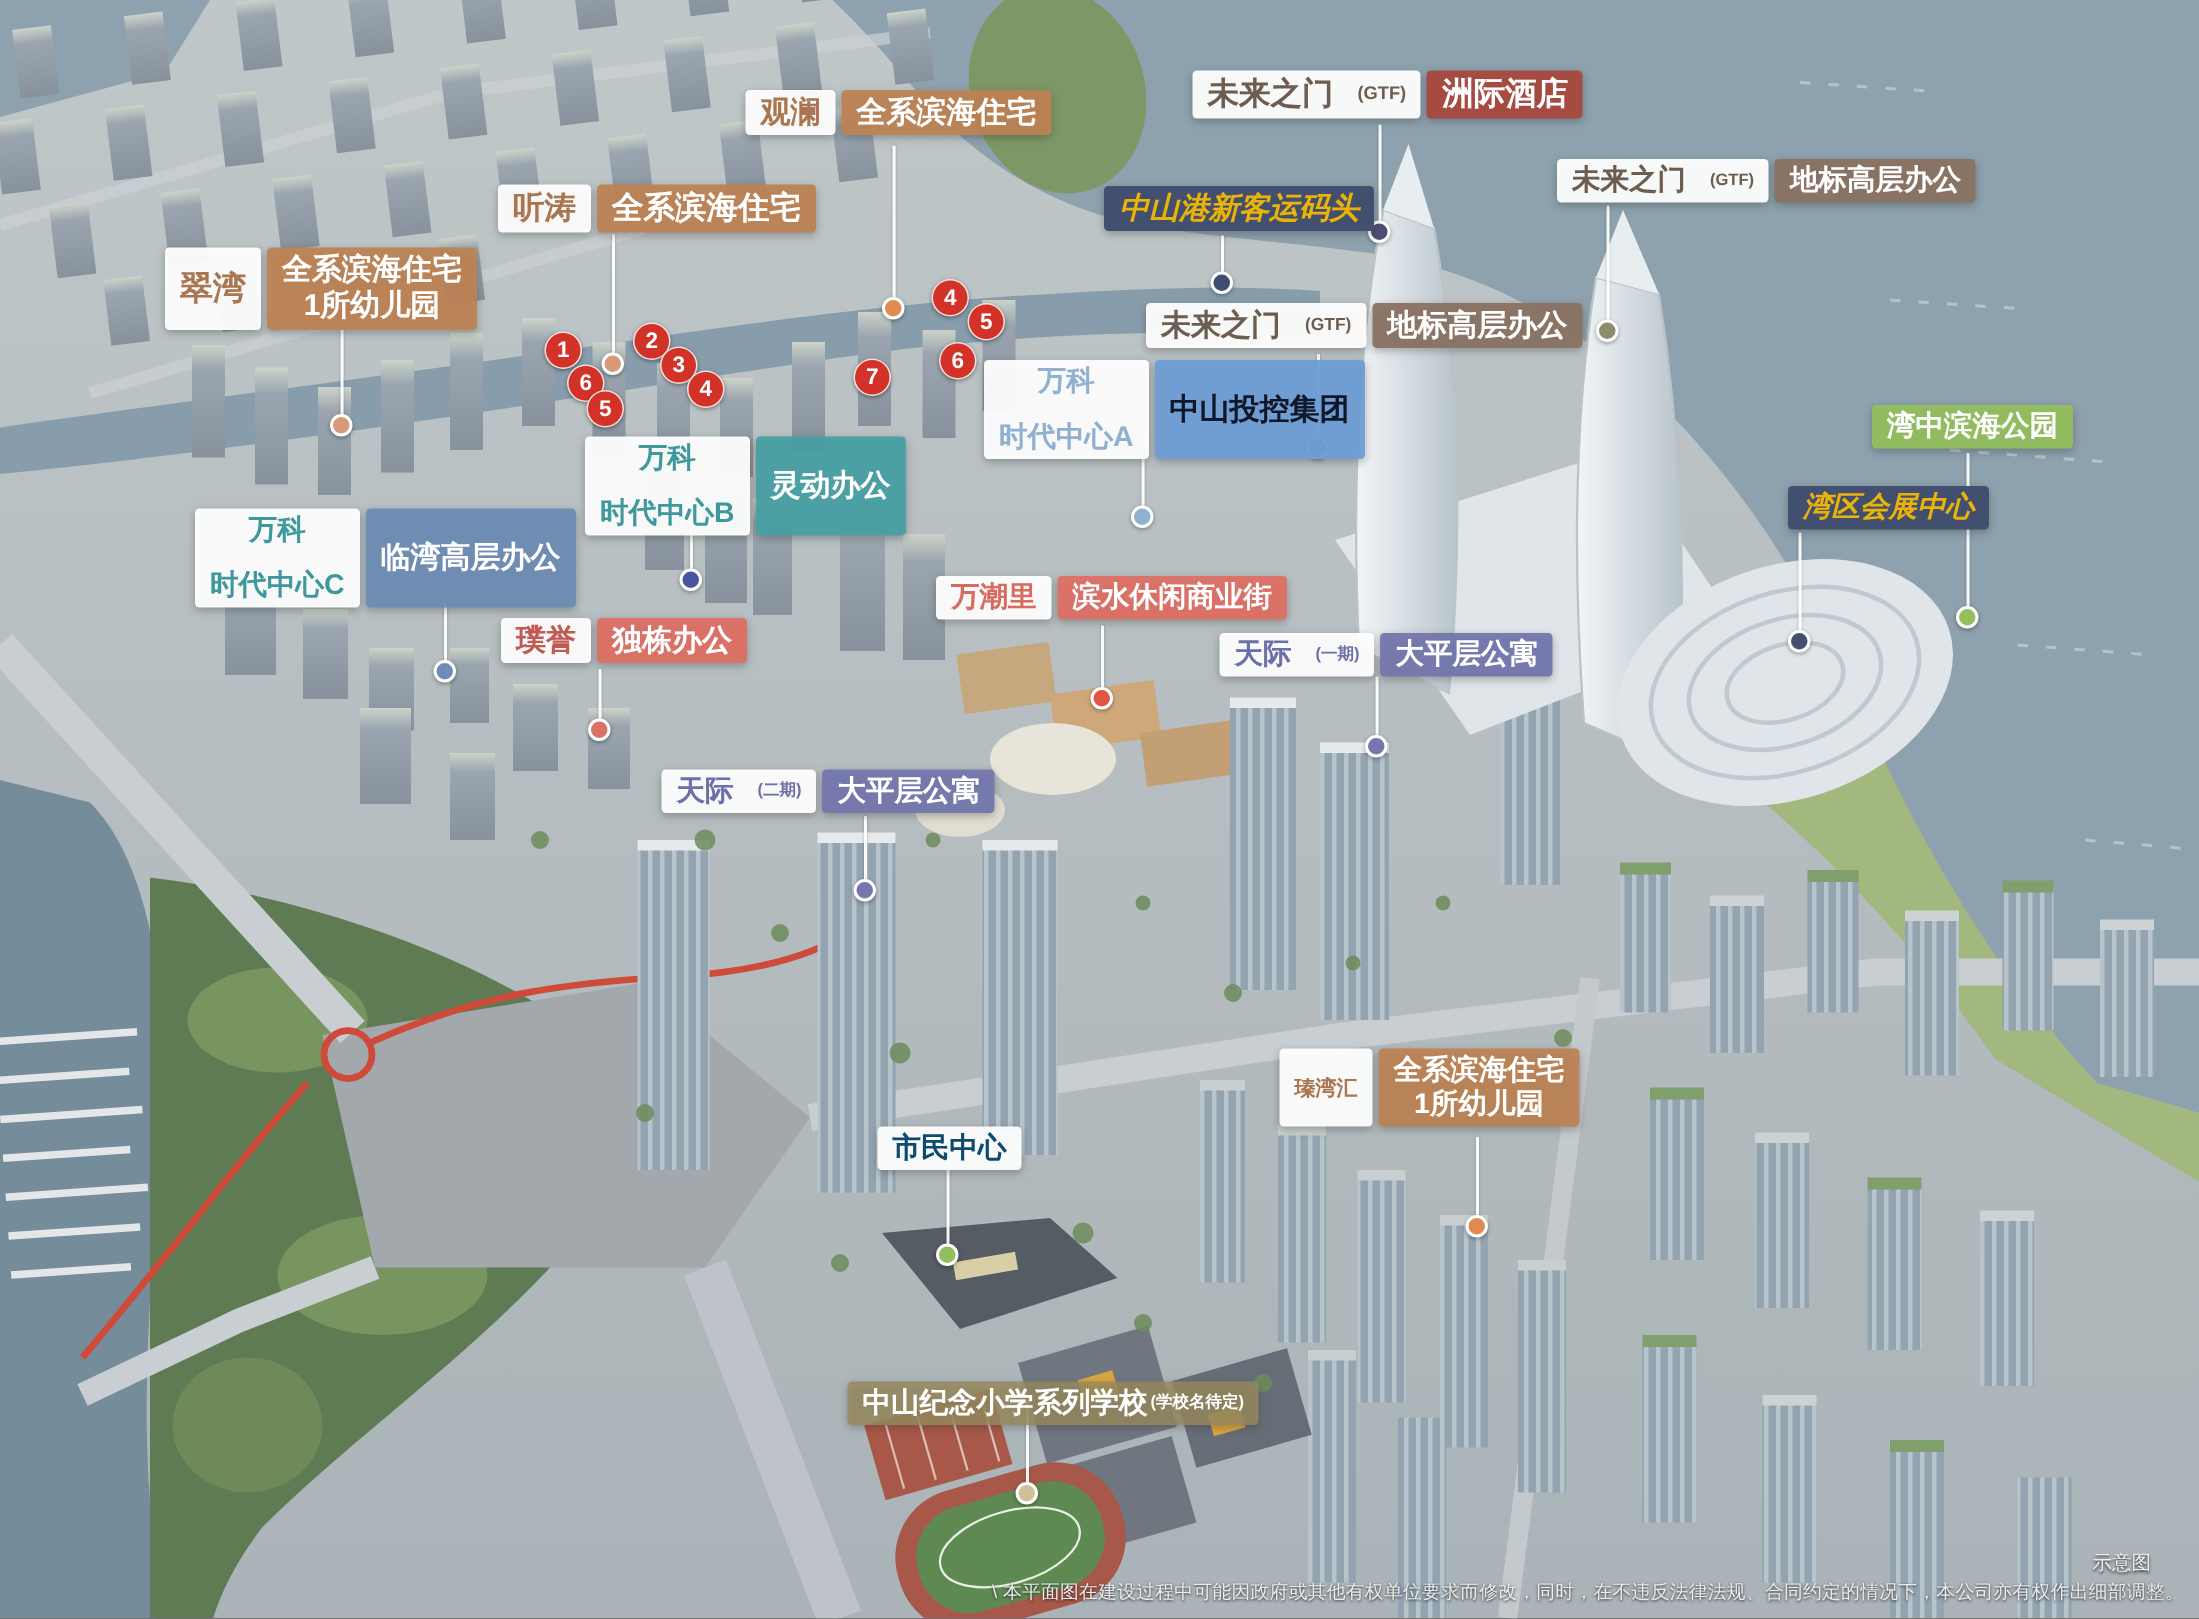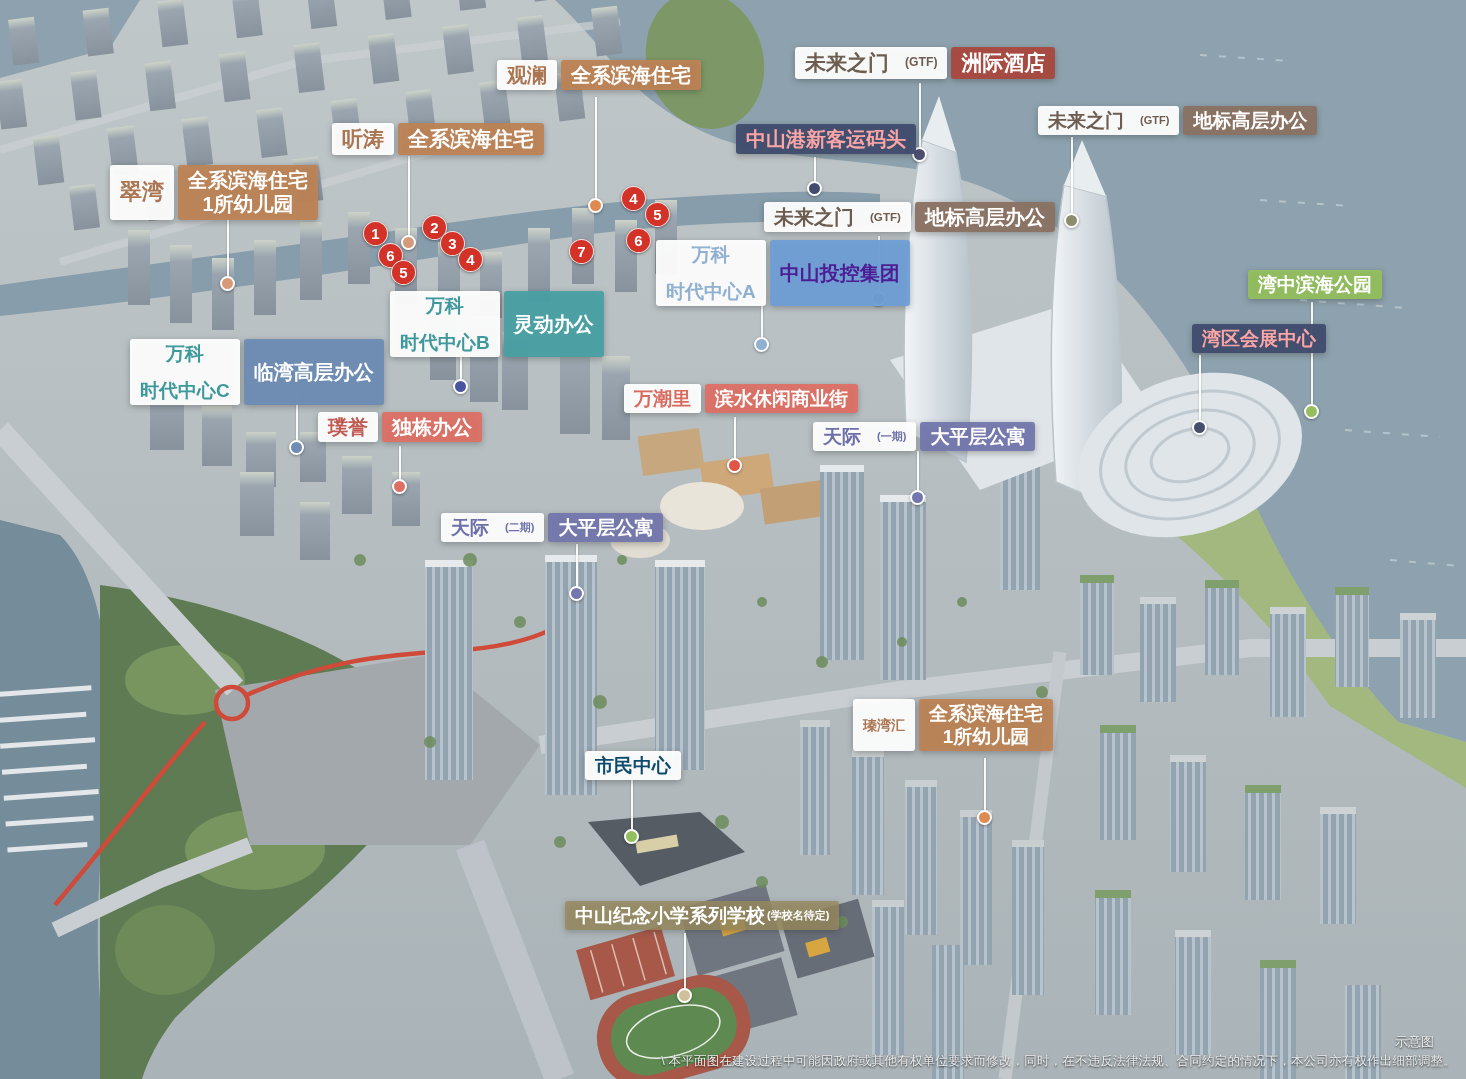--- a/index.html
+++ b/index.html
@@ -29,29 +29,29 @@
   .chip{display:flex;align-items:center;justify-content:center;
         padding:3px 10px;border-radius:3px;font-weight:700;line-height:1.22;}
   .chip.multi{flex-direction:column;}
   .tag{font-size:.58em;font-weight:700;margin-left:2px;letter-spacing:0;}
   .chip-white{background:rgba(255,255,255,.95);gap:14px;}
   .t-brown{color:#aa7551}.t-dkbrown{color:#6d5d50}.t-blue{color:#8fb0d0}
   .t-teal{color:#3f989c}.t-red{color:#c05a52}.t-salmon{color:#d86a5e}
   .t-purple{color:#6d70a8}.t-green{color:#0c4a6e}
   .bg-orange{background:rgba(189,131,85,.95);color:#fff;}
   .bg-brick{background:rgba(168,73,63,.96);color:#fff;}
-  .bg-navy{background:rgba(65,77,110,.96);color:#fca5a5;}
+  .bg-navy{background:rgba(65,77,110,.96);color:#eab308;font-style:italic;}
   .bg-brown{background:rgba(138,114,99,.96);color:#fff;}
   .bg-green{background:rgba(147,191,94,.95);color:#fff;}
   .bg-teal{background:rgba(73,160,164,.95);color:#fff;}
-  .bg-blue{background:rgba(111,158,214,.95);color:#4c1d95;}
+  .bg-blue{background:rgba(111,158,214,.95);color:#0f172a;}
   .bg-slate{background:rgba(110,140,180,.95);color:#fff;}
   .bg-salmon{background:rgba(221,112,101,.95);color:#fff;}
   .bg-purple{background:rgba(116,119,173,.95);color:#fff;}
-  .bg-khaki{background:rgba(152,138,94,.82);color:#fff;}
+  .bg-khaki{background:rgba(152,138,94,.82);color:#fff;margin-top:20px;}
 
   
   .note{position:absolute;right:32px;bottom:28px;color:#efefef;font-size:13px;
         z-index:40;text-shadow:0 1px 2px rgba(0,0,0,.8);}
   .disc{position:absolute;right:10px;bottom:9px;color:#ececec;font-size:12.5px;
         z-index:40;text-shadow:0 1px 2px rgba(0,0,0,.8);letter-spacing:.2px;}
 </style>
 </head>
 <body>
 
@@ -463,21 +463,21 @@
   </div>
 
   <div class="lbl" style="left:130px;top:339px;font-size:19px">
     <span class="chip chip-white t-teal multi">
       <span>万科</span>
         <span>时代中心C</span>
     </span>
     <span class="chip bg-slate" style="font-size:20px">临湾高层办公</span>
   </div>
 
-  <div class="lbl" style="left:318px;top:412px;font-size:20px">
+  <div class="lbl" style="left:334px;top:412px;font-size:20px">
     <span class="chip chip-white t-red">璞誉</span>
     <span class="chip bg-salmon">独栋办公</span>
   </div>
 
   <div class="lbl" style="left:624px;top:384px;font-size:19px">
     <span class="chip chip-white t-salmon">万潮里</span>
     <span class="chip bg-salmon">滨水休闲商业街</span>
   </div>
 
   <div class="lbl" style="left:813px;top:422px;font-size:19px">

